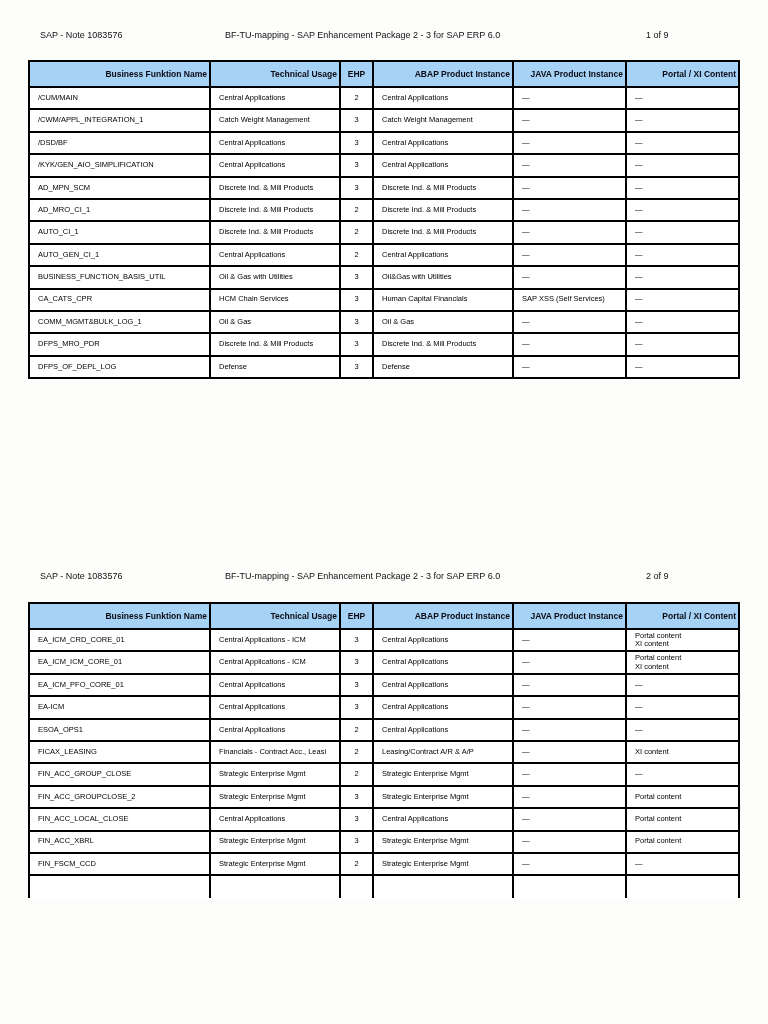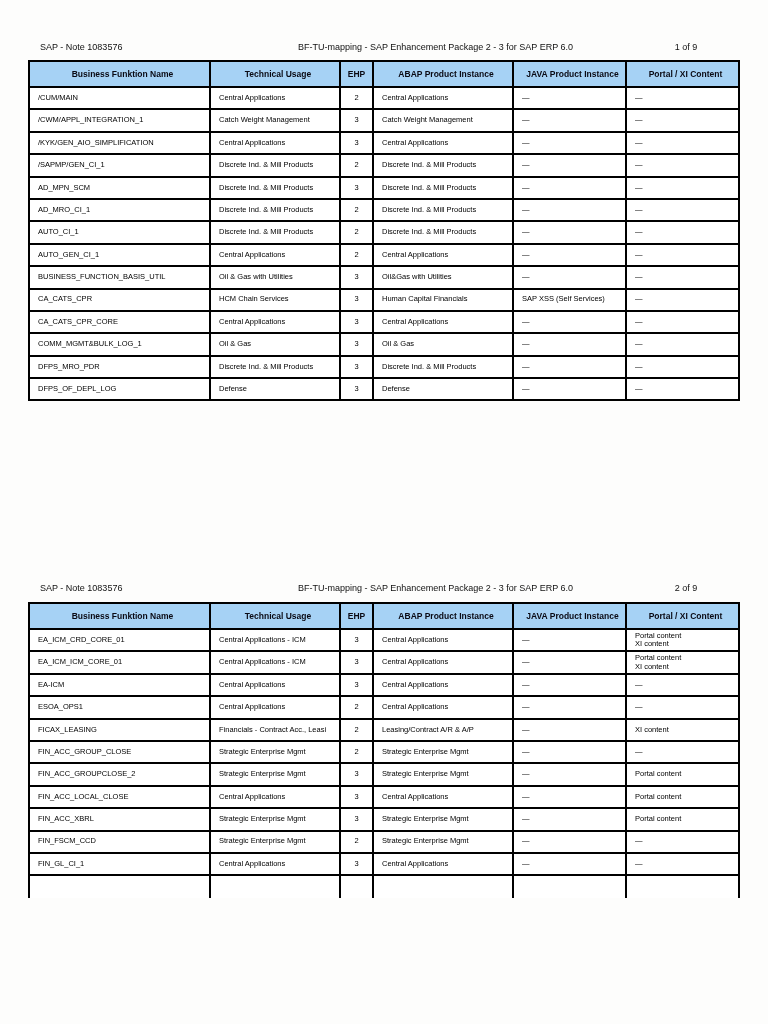--- a/index.html
+++ b/index.html
@@ -8,41 +8,41 @@
     overflow: hidden;
     background: #fdfdfc;
     font-family: "Liberation Sans", sans-serif;
     color: #000;
   }
   .canvas { position: relative; width: 768px; height: 1024px; }
 
   .page-head {
     position: absolute; left: 28px; width: 710px;
     display: flex; align-items: baseline;
-    font-size: 9px; color: #111; margin-top: 12px;
+    font-size: 9px; color: #111;
   }
   .page-head .note  { width: 185px; padding-left: 12px; white-space: nowrap; }
-  .page-head .title { flex: 1; text-align: center; white-space: nowrap; }
-  .page-head .pagenum { width: 80px; text-align: center; padding-right: 12px; white-space: nowrap; }
+  .page-head .title { flex: 1; white-space: nowrap; }
+  .page-head .pagenum { width: 80px; text-align: left; padding-right: 12px; white-space: nowrap; }
 
   table.mapping {
     position: absolute; left: 28px; width: 710px;
     border-collapse: collapse; table-layout: fixed;
     background: #fff;
   }
   th, td {
     border: 2px solid #000;
     overflow: hidden;
     box-sizing: border-box;
   }
   th {
     background: #a6d2f5;
     height: 26px;
     font-size: 8.5px; font-weight: bold; color: #0a0a14;
-    text-align: center; padding: 0 2px 0 8px;
+    text-align: right; padding: 0 2px 0 8px;
     white-space: nowrap;
   }
   td {
     height: 22.4px;
     font-size: 7.5px; line-height: 8.5px;
     padding: 0 2px 0 8px;
     vertical-align: middle;
     white-space: nowrap;
   }
   td.c2, th.c2 { text-align: center; padding: 0 1px; }
@@ -90,32 +90,32 @@
         </tr>
         <tr>
           <td class="c0">/CWM/APPL_INTEGRATION_1</td>
           <td class="c1">Catch Weight Management</td>
           <td class="c2">3</td>
           <td class="c3">Catch Weight Management</td>
           <td class="c4">—</td>
           <td class="c5">—</td>
         </tr>
         <tr>
+          <td class="c0">/DSD/BF</td>
+          <td class="c1">Central Applications</td>
+          <td class="c2">3</td>
+          <td class="c3">Central Applications</td>
+          <td class="c4">—</td>
+          <td class="c5">—</td>
+        </tr>
+        <tr>
           <td class="c0">/KYK/GEN_AIO_SIMPLIFICATION</td>
           <td class="c1">Central Applications</td>
           <td class="c2">3</td>
           <td class="c3">Central Applications</td>
-          <td class="c4">—</td>
-          <td class="c5">—</td>
-        </tr>
-        <tr>
-          <td class="c0">/SAPMP/GEN_CI_1</td>
-          <td class="c1">Discrete Ind. &amp; Mill Products</td>
-          <td class="c2">2</td>
-          <td class="c3">Discrete Ind. &amp; Mill Products</td>
           <td class="c4">—</td>
           <td class="c5">—</td>
         </tr>
         <tr>
           <td class="c0">AD_MPN_SCM</td>
           <td class="c1">Discrete Ind. &amp; Mill Products</td>
           <td class="c2">3</td>
           <td class="c3">Discrete Ind. &amp; Mill Products</td>
           <td class="c4">—</td>
           <td class="c5">—</td>
@@ -151,28 +151,20 @@
           <td class="c3">Oil&amp;Gas with Utilities</td>
           <td class="c4">—</td>
           <td class="c5">—</td>
         </tr>
         <tr>
           <td class="c0">CA_CATS_CPR</td>
           <td class="c1">HCM Chain Services</td>
           <td class="c2">3</td>
           <td class="c3">Human Capital Financials</td>
           <td class="c4">SAP XSS (Self Services)</td>
-          <td class="c5">—</td>
-        </tr>
-        <tr>
-          <td class="c0">CA_CATS_CPR_CORE</td>
-          <td class="c1">Central Applications</td>
-          <td class="c2">3</td>
-          <td class="c3">Central Applications</td>
-          <td class="c4">—</td>
           <td class="c5">—</td>
         </tr>
         <tr>
           <td class="c0">COMM_MGMT&amp;BULK_LOG_1</td>
           <td class="c1">Oil &amp; Gas</td>
           <td class="c2">3</td>
           <td class="c3">Oil &amp; Gas</td>
           <td class="c4">—</td>
           <td class="c5">—</td>
         </tr>
@@ -233,20 +225,28 @@
         <tr>
           <td class="c0">EA_ICM_ICM_CORE_01</td>
           <td class="c1">Central Applications - ICM</td>
           <td class="c2">3</td>
           <td class="c3">Central Applications</td>
           <td class="c4">—</td>
           <td class="c5">Portal content
 XI content</td>
         </tr>
         <tr>
+          <td class="c0">EA_ICM_PFO_CORE_01</td>
+          <td class="c1">Central Applications</td>
+          <td class="c2">3</td>
+          <td class="c3">Central Applications</td>
+          <td class="c4">—</td>
+          <td class="c5">—</td>
+        </tr>
+        <tr>
           <td class="c0">EA-ICM</td>
           <td class="c1">Central Applications</td>
           <td class="c2">3</td>
           <td class="c3">Central Applications</td>
           <td class="c4">—</td>
           <td class="c5">—</td>
         </tr>
         <tr>
           <td class="c0">ESOA_OPS1</td>
           <td class="c1">Central Applications</td>
@@ -293,28 +293,20 @@
           <td class="c2">3</td>
           <td class="c3">Strategic Enterprise Mgmt</td>
           <td class="c4">—</td>
           <td class="c5">Portal content</td>
         </tr>
         <tr>
           <td class="c0">FIN_FSCM_CCD</td>
           <td class="c1">Strategic Enterprise Mgmt</td>
           <td class="c2">2</td>
           <td class="c3">Strategic Enterprise Mgmt</td>
-          <td class="c4">—</td>
-          <td class="c5">—</td>
-        </tr>
-        <tr>
-          <td class="c0">FIN_GL_CI_1</td>
-          <td class="c1">Central Applications</td>
-          <td class="c2">3</td>
-          <td class="c3">Central Applications</td>
           <td class="c4">—</td>
           <td class="c5">—</td>
         </tr>
         <tr class="partial">
           <td class="c0"></td>
           <td class="c1"></td>
           <td class="c2"></td>
           <td class="c3"></td>
           <td class="c4"></td>
           <td class="c5"></td>

